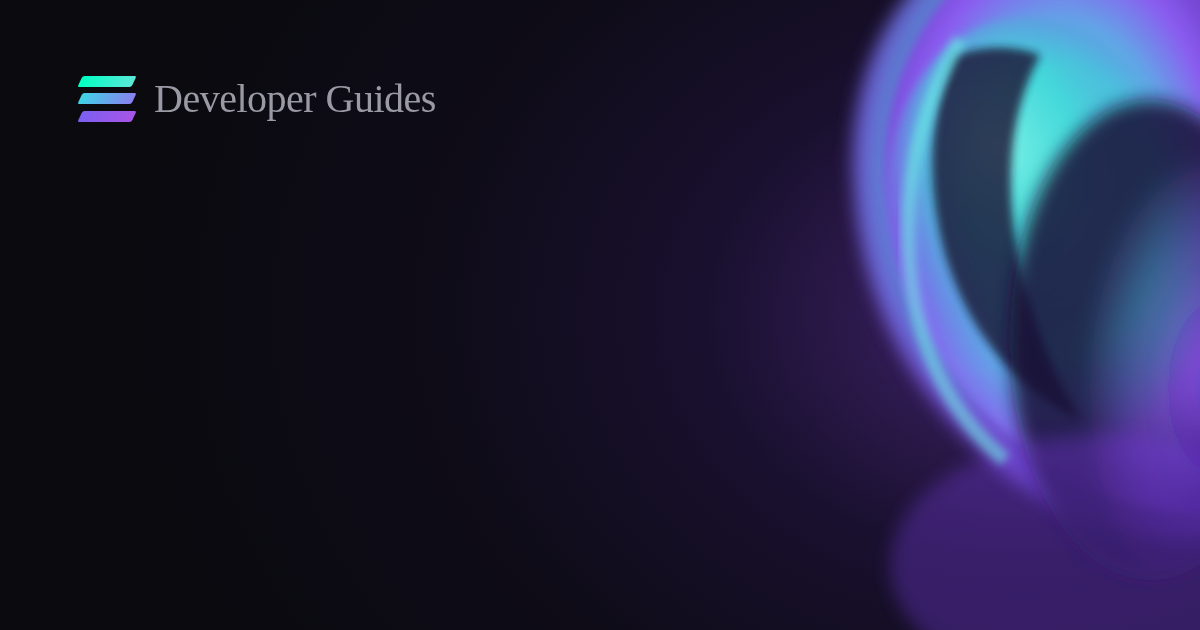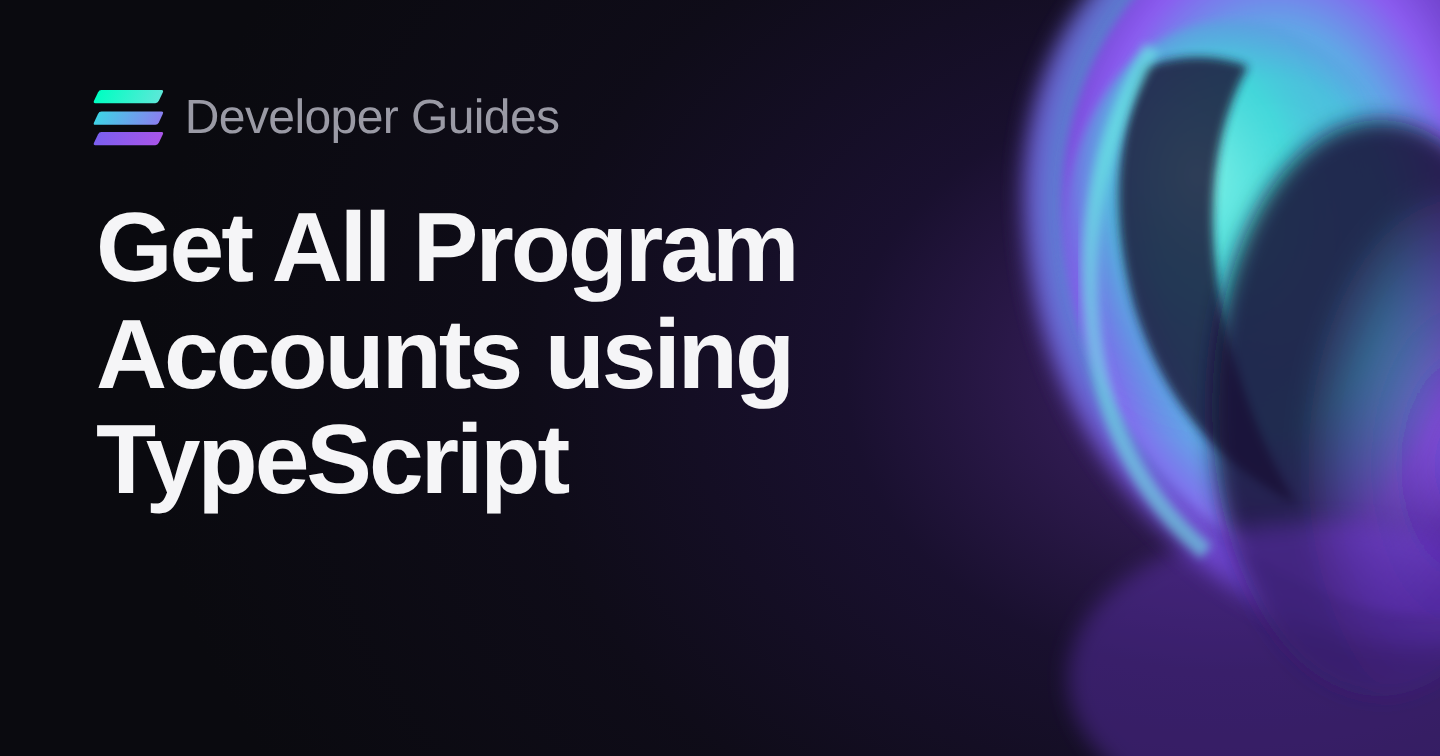--- a/index.html
+++ b/index.html
@@ -71,20 +71,21 @@
     
     .logo-bar-3 {
       background: linear-gradient(90deg, #7b5fef 0%, #a855e8 100%);
     }
     
     .subtitle {
       font-size: 40px;
       font-weight: 400;
       color: #9a9aa5;
       letter-spacing: -0.5px;
+      font-family: Liberation Serif, serif;
     }
     
     .title {
       font-size: 82px;
       font-weight: 600;
       color: #f5f5f7;
       line-height: 1.08;
       letter-spacing: -2.5px;
       max-width: 780px;
     }
@@ -160,14 +161,13 @@
 
 <div class="content">
   <div class="header">
     <div class="logo">
       <div class="logo-bar logo-bar-1"></div>
       <div class="logo-bar logo-bar-2"></div>
       <div class="logo-bar logo-bar-3"></div>
     </div>
     <div class="subtitle">Developer Guides</div>
   </div>
-  <h1 class="title">Get All Program Accounts using TypeScript</h1>
 </div>
 
 </body></html>

